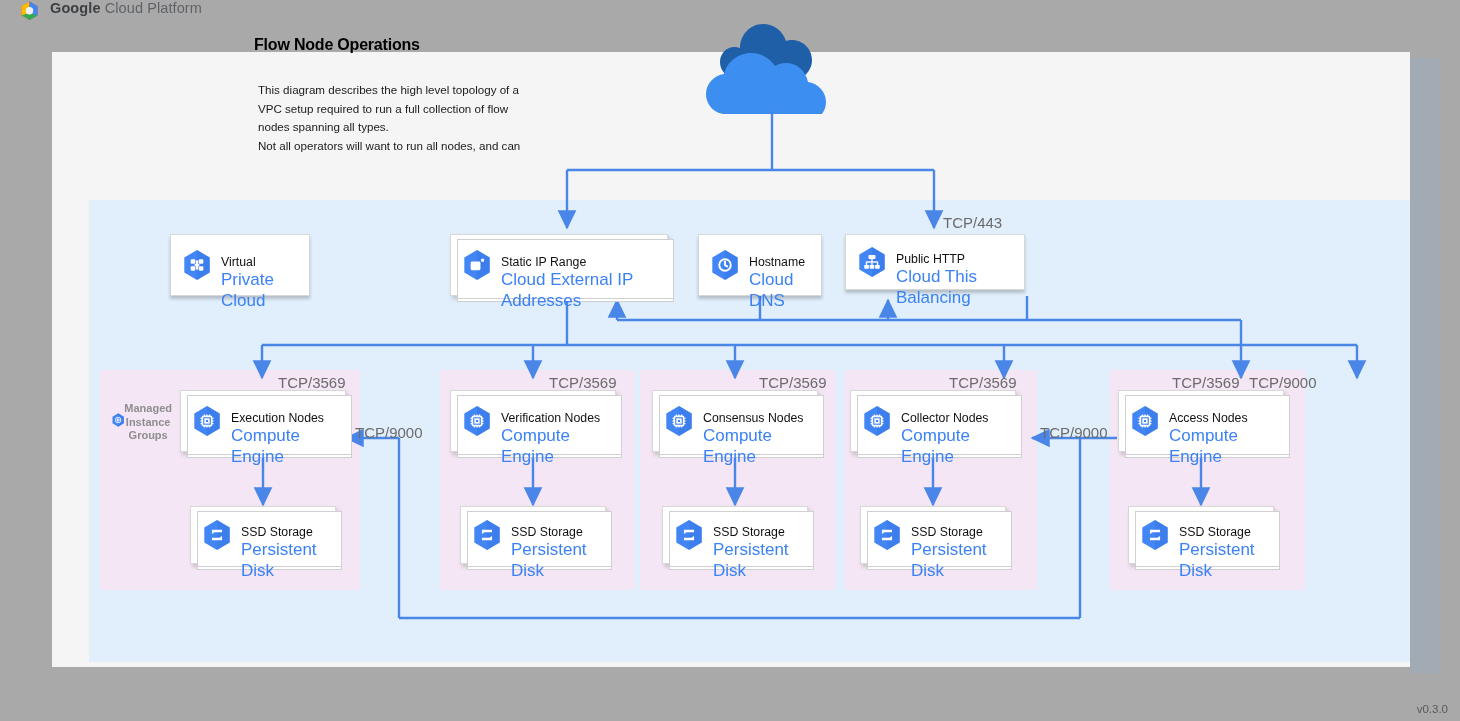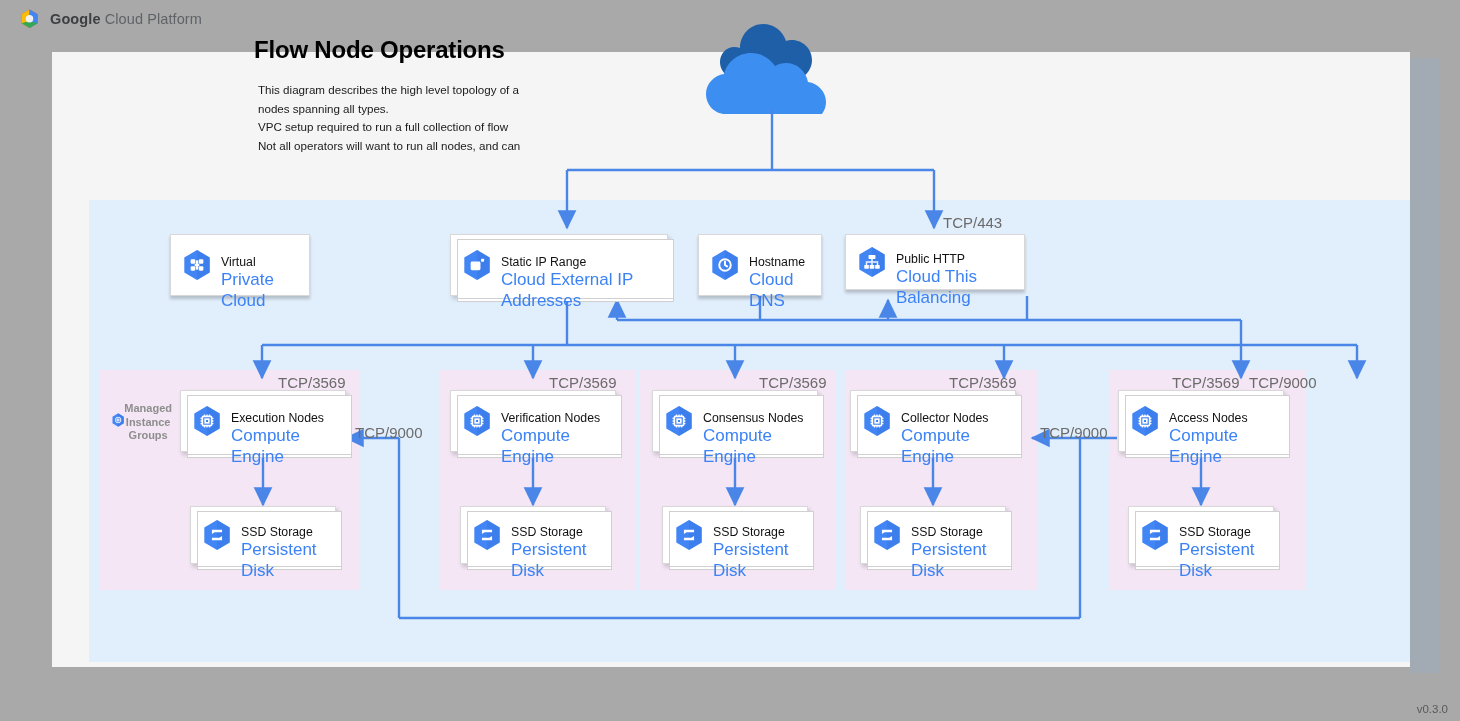--- a/index.html
+++ b/index.html
@@ -6,41 +6,41 @@
   body{
     width:1460px;height:721px;
     background:#a9a9a9;
     font-family:"Liberation Sans", sans-serif;
     overflow:hidden;
     position:relative;
   }
   
   #brand{
     position:absolute;left:0;top:0;width:1460px;height:38px;
-    display:flex;align-items:center;gap:9px;padding-left:18px;
+    display:flex;align-items:flex-start;gap:9px;padding-left:18px;
     box-sizing:border-box;
   }
   #brand .logo{width:23px;height:23px;display:block;}
   #brand .txt{font-size:14.5px;color:#5f6368;letter-spacing:.1px;white-space:nowrap;}
   #brand .txt b{color:#3c4043;font-weight:bold;}
 
   
   #page{
     position:absolute;left:52px;top:52px;width:1358px;height:615px;
     background:#f5f5f5;
   }
   #page-shadow{
     position:absolute;left:1410px;top:58px;width:30px;height:615px;
     background:#a0acb8;opacity:.75;
   }
 
   
   #title{
     position:absolute;left:254px;top:36px;
-    font-size:24px;font-weight:bold;color:#000;letter-spacing:-.2px;
+    font-size:16px;font-weight:bold;color:#000;letter-spacing:-.2px;
   }
   #desc{
     position:absolute;left:254px;top:79px;width:290px;
     font-size:11.6px;line-height:14.6px;color:#1a1a1a;
   }
   #desc p{margin:4px;}
 
   
   .region{position:absolute;box-sizing:border-box;}
   #vpc-region{left:89px;top:200px;width:1321px;height:462px;background:#e1eefb;}
@@ -114,22 +114,22 @@
     <b>Google</b><span> Cloud Platform</span>
   </div>
 </div>
 
 <div id="page-shadow"></div>
 <div id="page"></div>
 
 <div id="title">Flow Node Operations</div>
 <div id="desc">
   <p>This diagram describes the high level topology of a</p>
+  <p>VPC setup required to run a full collection of flow</p>
   <p>nodes spanning all types.</p>
-  <p>VPC setup required to run a full collection of flow</p>
   <p>Not all operators will want to run all nodes, and can</p>
 </div>
 
 <div class="region" id="vpc-region"></div>
 <div class="region pink" id="grp-mig"></div>
 <div class="region pink" id="grp-ver"></div>
 <div class="region pink" id="grp-con"></div>
 <div class="region pink" id="grp-col"></div>
 <div class="region pink" id="grp-acc"></div>
 

